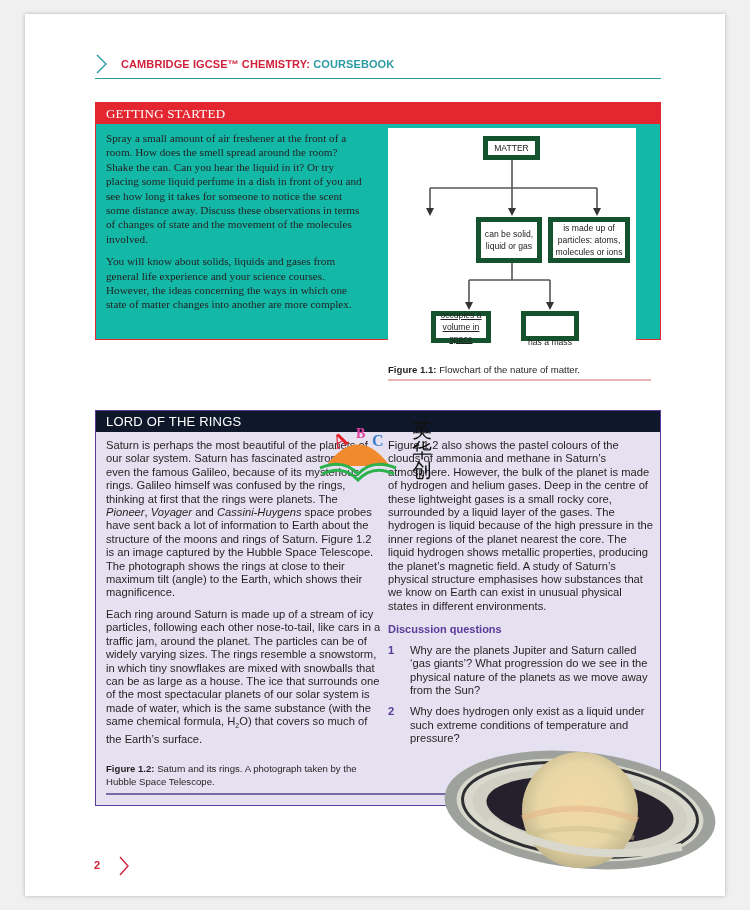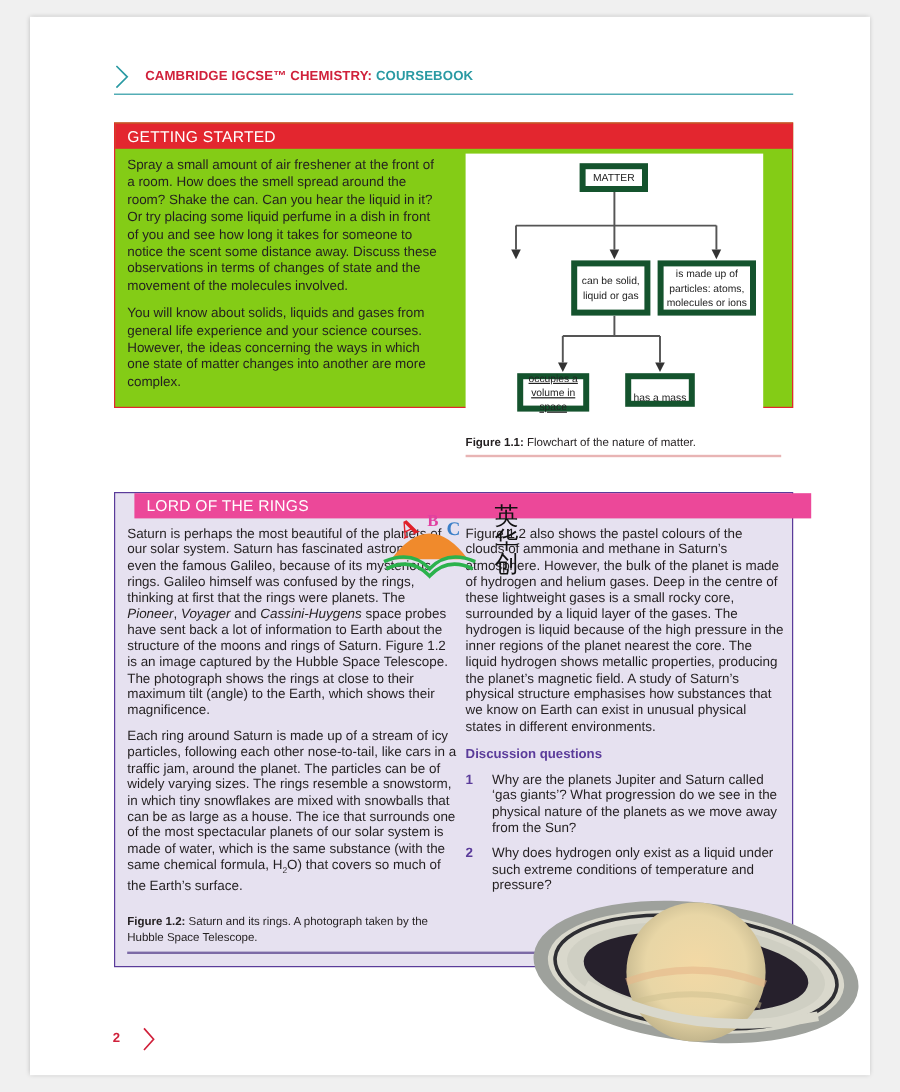--- a/index.html
+++ b/index.html
@@ -6,35 +6,35 @@
   body { width:750px; height:910px; background:#f0f0f0; position:relative; overflow:hidden;
          font-family:"Liberation Sans", sans-serif; color:#231f20; }
   .page { position:absolute; left:25px; top:14px; width:700px; height:882px; background:#fff;
           box-shadow:0 0 4px rgba(0,0,0,0.25); }
   .header { position:absolute; left:95px; top:52px; width:566px; height:26px; border-bottom:1.5px solid #2a9aa3; }
   .header .chev { position:absolute; left:0; top:2px; width:14px; height:20px; }
   .header .title { position:absolute; left:26px; top:6px; font-size:11px; font-weight:bold; letter-spacing:0.1px; }
   .header .t1 { color:#d0213b; }
   .header .t2 { color:#2a9aa3; }
 
-  .gs-box { position:absolute; left:95px; top:102px; width:566px; height:238px; border:1.5px solid #e3262f; box-sizing:border-box; background:#84cc16; }
+  .gs-box { position:absolute; left:95px; top:102px; width:566px; height:238px; border:1.5px solid #e3262f; box-sizing:border-box; background:#14b8a6;font-family:Liberation Serif, serif; }
   .gs-bar { position:absolute; left:0; top:0; width:100%; height:21px; background:#e3262f; }
   .gs-bar span { position:absolute; left:10px; top:3px; color:#fff; font-size:13px; letter-spacing:0.2px; }
   .gs-text { position:absolute; left:10px; top:28px; width:260px; font-size:11.2px; line-height:14.4px; }
   .gs-text p { margin:0 0 8px 0; }
 
   .fc { position:absolute; left:388px; top:128px; width:248px; height:232px; background:#fff; }
   .fbox { position:absolute; border:5px solid #14532d; background:#fff; font-size:8.6px; text-align:center; line-height:12px; box-sizing:border-box;
           display:flex; align-items:center; justify-content:center; color:#222; }
   .fig-cap { position:absolute; left:388px; top:364px; font-size:9.6px; }
   .fig-cap b { font-weight:bold; }
   .fig-line { position:absolute; left:388px; top:379px; width:263px; height:1.5px; background:#e8b4b4; }
 
   .lr-box { position:absolute; left:95px; top:410px; width:566px; height:396px; border:1.5px solid #5a3b9a; box-sizing:border-box; background:#e6e1f0; }
-  .lr-bar { position:absolute; left:16px; top:0; width:100%; height:21px; background:#ec4899; }
+  .lr-bar { position:absolute; left:0; top:0; width:100%; height:21px; background:#0f172a; }
   .lr-bar span { position:absolute; left:10px; top:3px; color:#fff; font-size:13px; letter-spacing:0.2px; }
   .lr-col1 { position:absolute; left:10px; top:28px; width:276px; font-size:11.2px; line-height:13.4px; }
   .lr-col1 p { margin:0 0 8px 0; }
   .lr-col2 { position:absolute; left:292px; top:28px; width:266px; font-size:11.2px; line-height:13.4px; }
   .lr-col2 p { margin:0 0 10px 0; }
   .dq-title { color:#5a3b9a; font-weight:bold; font-size:11px; margin:0 0 7px 0; }
   .dq-item { position:relative; padding-left:22px; margin-bottom:8px; }
   .dq-num { position:absolute; left:0; top:0; color:#5a3b9a; font-weight:bold; }
   .fig2-cap { position:absolute; left:10px; top:351px; width:280px; font-size:9.6px; line-height:13px; }
   .fig2-line { position:absolute; left:10px; top:382px; width:540px; height:1.5px; background:#7c6aa6; }
@@ -87,21 +87,21 @@
       <polygon points="120,80 128,80 124,88"></polygon>
       <polygon points="205,80 213,80 209,88"></polygon>
       <polygon points="77,174 85,174 81,182"></polygon>
       <polygon points="158,174 166,174 162,182"></polygon>
     </g>
   </svg>
   <div class="fbox" style="left:95px;top:8px;width:57px;height:24px;">MATTER</div>
   <div class="fbox" style="left:88px;top:89px;width:66px;height:46px;align-items:flex-start;padding-top:6px;">can be solid, liquid or gas</div>
   <div class="fbox" style="left:160px;top:89px;width:82px;height:46px;">is made up of particles: atoms, molecules or ions</div>
   <div class="fbox" style="left:43px;top:183px;width:60px;height:32px;text-decoration:underline;">occupies a volume in space</div>
-  <div class="fbox" style="left:133px;top:183px;width:58px;height:28px;align-items:flex-start;padding-top:9px;">has a mass</div>
+  <div class="fbox" style="left:133px;top:183px;width:58px;height:28px;align-items:flex-start;padding-top:20px;">has a mass</div>
 </div>
 <div class="fig-cap">
   <b>Figure 1.1:</b><span> Flowchart of the nature of matter.</span>
 </div>
 <div class="fig-line"></div>
 
 <div class="lr-box">
   <div class="lr-bar">
     <span>LORD OF THE RINGS</span>
   </div>

